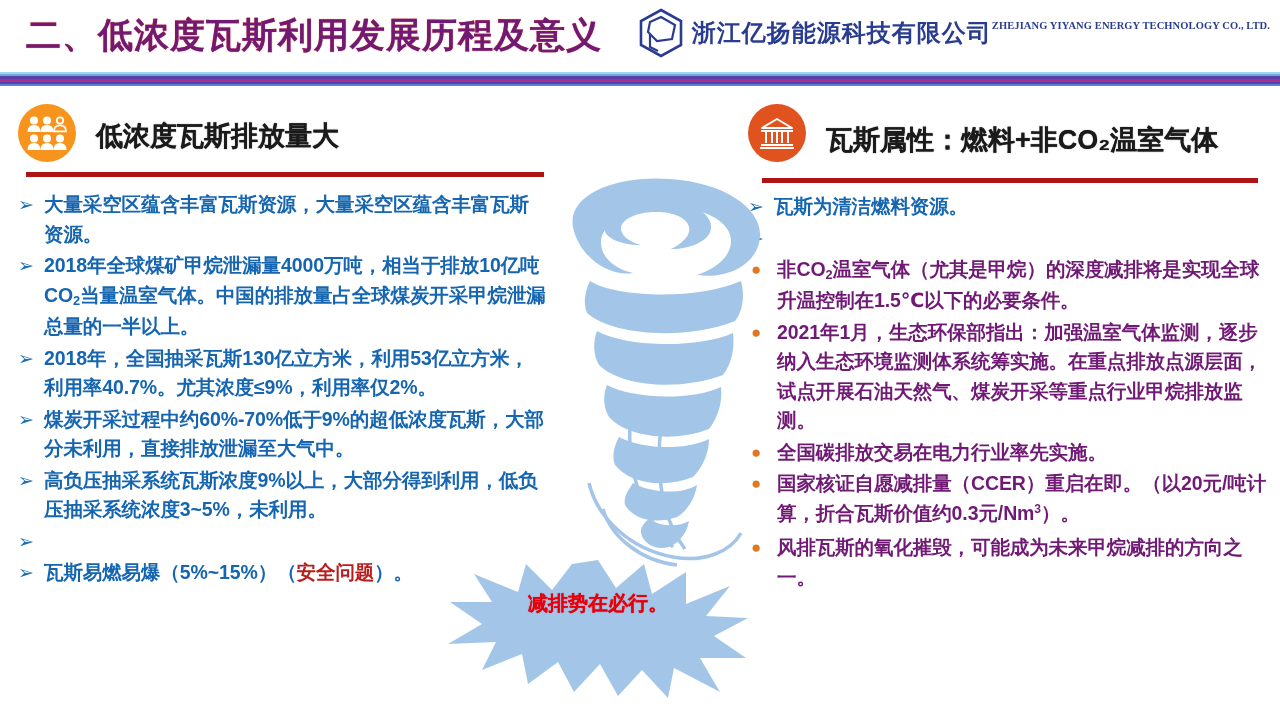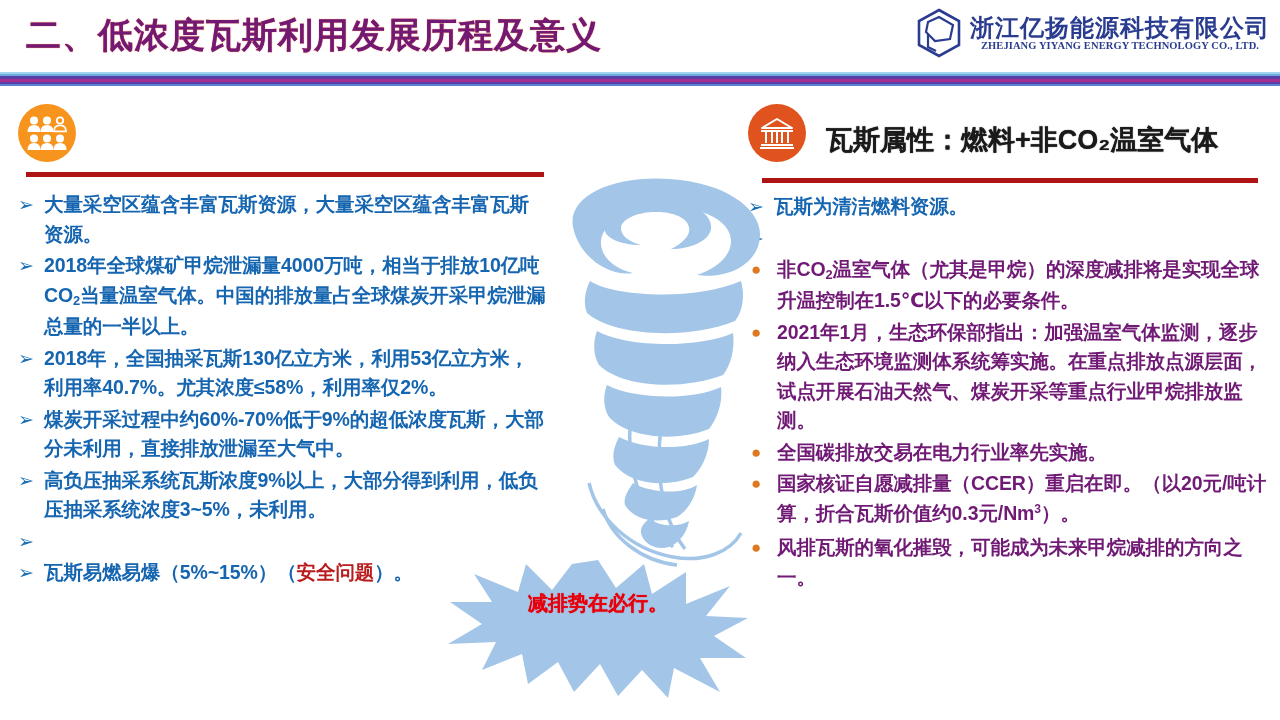--- a/index.html
+++ b/index.html
@@ -22,21 +22,21 @@
   .band.b1{top:0;height:2px;background:#9FD4EE;}
   .band.b2{top:2px;height:2px;background:#6FA9E0;}
   .band.b3{top:4px;height:3px;background:#5B3FA8;}
   .band.b4{top:7px;height:3px;background:#A33090;}
   .band.b5{top:10px;height:2px;background:#5B3FA8;}
   .band.b6{top:12px;height:2px;background:#5B7FD4;}
 
   
   #company-logo{position:absolute;right:10px;top:8px;display:flex;align-items:center;gap:8px;}
   #logo-mark{width:46px;height:50px;flex:0 0 auto;}
-  #logo-text{display:flex;flex-direction:column;line-height:1.05;text-align:center;}
+  #logo-text{display:flex;flex-direction:row;line-height:1.05;}
   #logo-cn{font-size:24px;font-weight:bold;color:#2A3C8F;letter-spacing:1px;white-space:nowrap;}
   #logo-en{font-size:10.5px;font-weight:bold;color:#2A3C8F;letter-spacing:.1px;
     font-family:"Liberation Serif","DejaVu Serif",serif;white-space:nowrap;}
 
   
   .section{position:absolute;}
   .sec-head{position:relative;height:62px;}
   .sec-icon{position:absolute;left:0;top:0;width:58px;height:58px;border-radius:50%;
     display:flex;align-items:center;justify-content:center;}
   .sec-icon.orange{background:#F7941D;}
@@ -111,35 +111,36 @@
             <path d="M13.5,35 q0,-7 6.5,-7 q6.5,0 6.5,7 z"></path>
           <circle cx="33" cy="23.5" r="4"></circle>
             <path d="M26.5,35 q0,-7 6.5,-7 q6.5,0 6.5,7 z"></path>
         </g>
         <g fill="none" stroke="#ffffff" stroke-width="1.8">
           <circle cx="33" cy="5.5" r="3.2"></circle>
             <path d="M27,16.4 q0,-6 6,-6 q6,0 6,6 z"></path>
         </g>
       </svg>
     </div>
+    <div class="sec-title" style="left:78px;top:14px;">低浓度瓦斯排放量大</div>
     <div class="sec-rule" style="left:8px;top:68px;width:518px;"></div>
   </div>
 
   <div class="blist" id="left-bullets" style="left:0px;top:86px;width:530px;">
       <div class="bitem">
         <span class="bmark arrow">➢</span>
         <span class="btext blue">大量采空区蕴含丰富瓦斯资源，大量采空区蕴含丰富瓦斯资源。</span>
       </div>
       <div class="bitem">
         <span class="bmark arrow">➢</span>
         <span class="btext blue">2018年全球煤矿甲烷泄漏量4000万吨，相当于排放10亿吨CO<sub>2</sub>当量温室气体。中国的排放量占全球煤炭开采甲烷泄漏总量的一半以上。</span>
       </div>
       <div class="bitem">
         <span class="bmark arrow">➢</span>
-        <span class="btext blue">2018年，全国抽采瓦斯130亿立方米，利用53亿立方米，利用率40.7%。尤其浓度≤58%，利用率仅2%。</span>
+        <span class="btext blue">2018年，全国抽采瓦斯130亿立方米，利用53亿立方米，利用率40.7%。尤其浓度≤9%，利用率仅2%。</span>
       </div>
       <div class="bitem">
         <span class="bmark arrow">➢</span>
         <span class="btext blue">煤炭开采过程中约60%-70%低于9%的超低浓度瓦斯，大部分未利用，直接排放泄漏至大气中。</span>
       </div>
       <div class="bitem">
         <span class="bmark arrow">➢</span>
         <span class="btext blue">高负压抽采系统瓦斯浓度9%以上，大部分得到利用，低负压抽采系统浓度3~5%，未利用。</span>
       </div>
       <div class="bitem">

